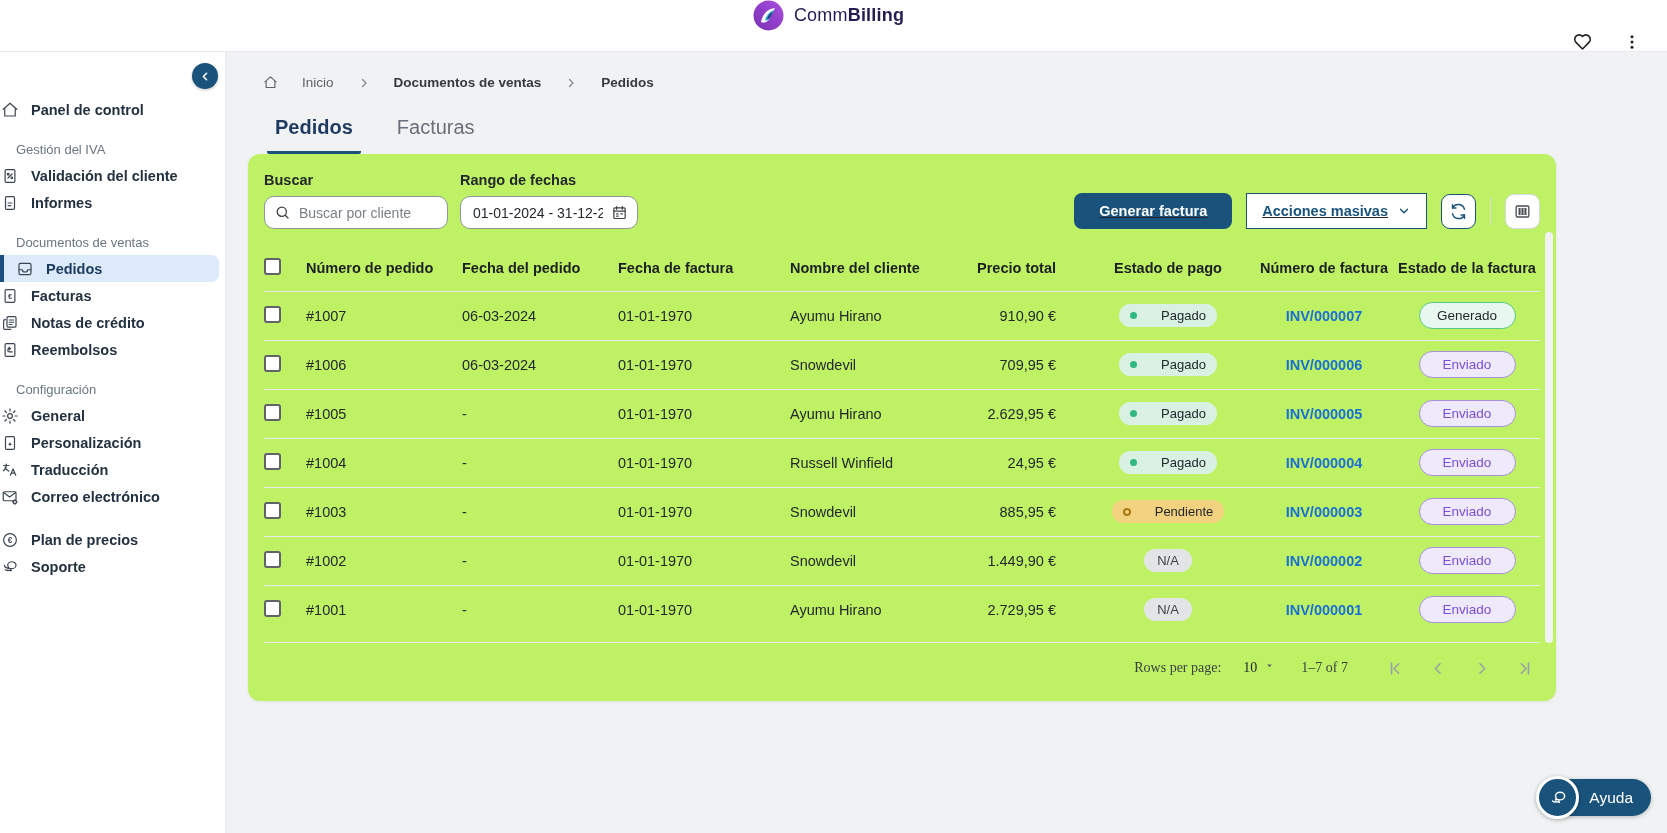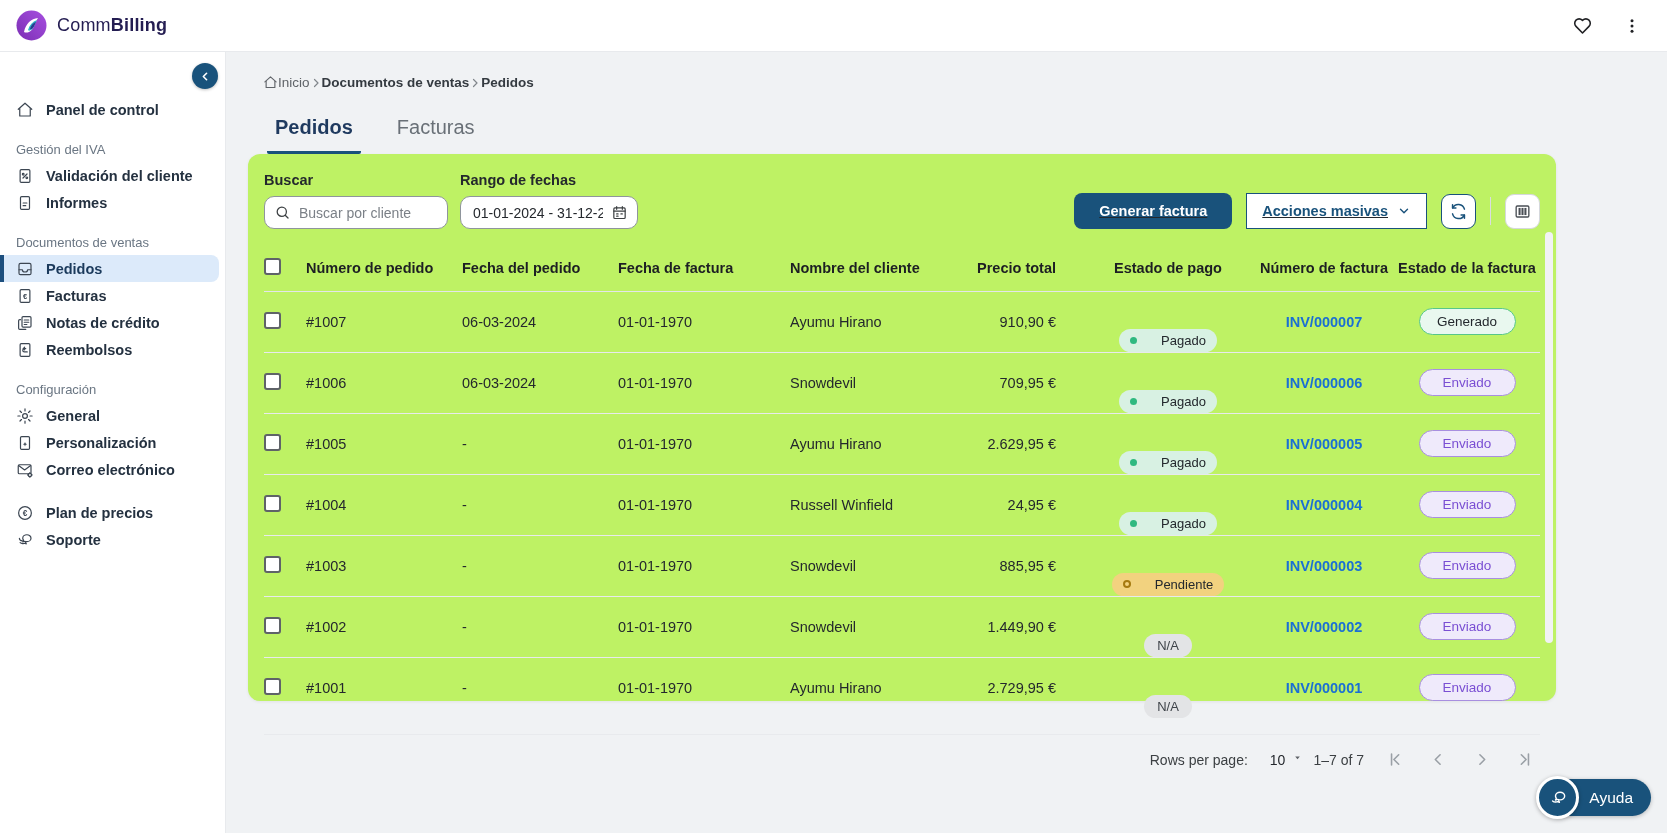--- a/index.html
+++ b/index.html
@@ -10,53 +10,53 @@
     position:relative;
     overflow:hidden;
     color:#24282d;
   }
   svg { display:block; }
 
   
   .topbar {
     position:absolute; top:0; left:0; right:0; height:52px;
     background:#fff; border-bottom:1px solid #e8eaed;
-    display:flex; align-items:center; padding:0 26px 0 16px; z-index:30;
+    display:flex; align-items:center; padding:0 26px 0 16px; z-index:30;flex-direction:column;
   }
   .brand { display:flex; align-items:center; gap:10px; cursor:pointer; }
   .brand-name { font-size:18px; color:#241d52; letter-spacing:.2px; }
   .brand-name b { font-weight:800; }
   .topbar-right { margin-left:auto; display:flex; align-items:center; gap:30px; color:#202124; }
   .icon-btn { background:none; border:none; cursor:pointer; color:#202124; display:flex; align-items:center; }
 
   
   .sidebar {
     position:absolute; top:52px; left:0; bottom:0; width:226px;
     background:#fff; border-right:1px solid #e8eaed; z-index:20; padding-top:44px;
   }
   .collapse-btn {
     position:absolute; top:11px; right:7px; width:26px; height:26px; border-radius:50%;
     background:#19527b; border:none; color:#fff; cursor:pointer;
     display:flex; align-items:center; justify-content:center;
     box-shadow:0 1px 3px rgba(0,0,0,.25);
   }
   .nav-section { font-size:13px; color:#6a7683; margin:19px 16px 5px; }
   .nav-item {
-    display:flex; align-items:center; gap:12px; height:27px; padding:0 16px;
+    display:flex; align-items:center; gap:12px; height:27px; padding:0 1px;
     font-size:14.5px; font-weight:600; color:#243140; cursor:pointer;
     margin-right:6px; border-radius:0 8px 8px 0;
   }
   .nav-item .nicon { color:#3c4652; display:flex; }
   .nav-item.active { background:#dceafa; border-left:4px solid #1d4f7e; padding-left:12px; color:#1b3a5c; }
   .nav-gap { height:16px; }
 
   
   .main { position:absolute; top:52px; left:226px; right:0; bottom:0; }
   .breadcrumb {
-    display:flex; align-items:center; gap:0; padding:23px 0 0 37px;
+    display:flex; align-items:center; gap:24px; padding:23px 0 0 37px;
     font-size:13.5px; color:#5f6368;
   }
   .breadcrumb .crumb-strong { color:#343a40; font-weight:700; cursor:pointer; }
   .breadcrumb .crumb-link { cursor:pointer; }
   .crumb-sep { color:#80868b; display:flex; }
 
   .tabs { display:flex; gap:28px; margin:26px 0 0 41px; }
   .tab {
     background:none; border:none; font-family:inherit; font-size:20px; color:#697077;
     padding:0 8px 12px; cursor:pointer; border-bottom:3px solid transparent;
@@ -110,36 +110,36 @@
   td { font-size:14.5px; color:#24282d; height:49px; vertical-align:middle; }
   tbody tr { border-top:1px solid #e8eaed; }
   thead tr { border-bottom:1px solid #e3e6ea; }
   .c-right { text-align:right; padding-right:26px; }
   .c-center { text-align:center; }
   .checkbox {
     width:17px; height:17px; border:2px solid #5f6368; border-radius:3px;
     display:inline-block; cursor:pointer; background:#fff;
   }
   .badge { display:inline-flex; align-items:center; justify-content:center; font-size:13px; border-radius:14px; }
-  .pay { padding:4px 11px; gap:24px; color:#23282d;margin-top:37px; }
+  .pay { padding:4px 11px; gap:24px; color:#23282d; }
   .paid { background:#d8f1e3; }
   .dot { width:7px; height:7px; border-radius:50%; background:#2fb980; }
   .pending { background:#f2d27f; }
   .ring { width:8px; height:8px; border-radius:50%; border:2px solid #a5790f; }
   .na { background:#e3e4e6; color:#3f444a; padding:4px 13px; }
   .invlink { color:#1a6fd4; font-weight:700; text-decoration:none; cursor:pointer; }
   .st { min-width:97px; padding:5px 0; font-size:13.5px; cursor:default; }
   .generated { background:#e9f8ef; border:1px solid #57c789; color:#23282d; }
   .sent { background:#efeafb; border:1px solid #a88fe0; color:#7a4fd3; }
 
   
   .table-footer {
-    border-top:1px solid #e8eaed; height:51px; margin:16px 16px 0 16px;
-    display:flex; align-items:center; justify-content:flex-end; gap:10px; color:#3c4043;
-    font-size:14px; padding-right:2px;
+    border-top:1px solid #e8eaed; height:51px; margin:8px 16px 0 16px;
+    display:flex; align-items:center; justify-content:flex-end; gap:26px; color:#3c4043;
+    font-size:14px; padding-right:2px;font-family:Liberation Serif, serif;
   }
   .rpp { display:flex; align-items:center; gap:22px; }
   .rpp-select { display:flex; gap:7px; cursor:pointer; color:#24282d; }
   .page-nav { display:flex; align-items:center; gap:16px; color:#9aa0a6; margin-left:8px; }
   .page-btn { background:none; border:none; color:#9aa0a6; display:flex; cursor:default; padding:4px; }
 
   .table-scrollbar {
     position:absolute; right:3px; top:78px; bottom:58px; width:8px;
     background:#f1f2f4; border-radius:4px;
   }
@@ -296,20 +296,30 @@
       <svg width="18" height="18" viewBox="0 0 24 24" fill="none" stroke="currentColor" stroke-width="1.6" stroke-linecap="round" stroke-linejoin="round">
           <rect x="6" y="3.5" width="12" height="17" rx="1.5"></rect>
           <path d="m12 10.5.9 2.1 2.1.9-2.1.9-.9 2.1-.9-2.1-2.1-.9 2.1-.9z" fill="currentColor" stroke="none"></path>
         </svg>
     </span>
     <span>Personalización</span>
   </div>
   <div class="nav-item">
     <span class="nicon">
       <svg width="18" height="18" viewBox="0 0 24 24" fill="none" stroke="currentColor" stroke-width="1.6" stroke-linecap="round" stroke-linejoin="round">
+          <path d="M3.5 6h7M7 4v2c0 3.2-1.4 5.6-4 7"></path>
+          <path d="M5.5 8.5c.8 2.6 2.6 4.3 5 5"></path>
+          <path d="m12.5 19 3.6-8.5 3.6 8.5M13.7 16.2h4.8"></path>
+        </svg>
+    </span>
+    <span>Traducción</span>
+  </div>
+  <div class="nav-item">
+    <span class="nicon">
+      <svg width="18" height="18" viewBox="0 0 24 24" fill="none" stroke="currentColor" stroke-width="1.6" stroke-linecap="round" stroke-linejoin="round">
           <rect x="3" y="5" width="17" height="12" rx="1.5"></rect>
           <path d="m3.5 6 8 6 8-6"></path>
           <circle cx="18.5" cy="18.5" r="2.2"></circle>
           <path d="M18.5 15.5v1M18.5 20.5v1M15.5 18.5h1M20.5 18.5h1"></path>
         </svg>
     </span>
     <span>Correo electrónico</span>
   </div>
 
   <div class="nav-gap"></div>

